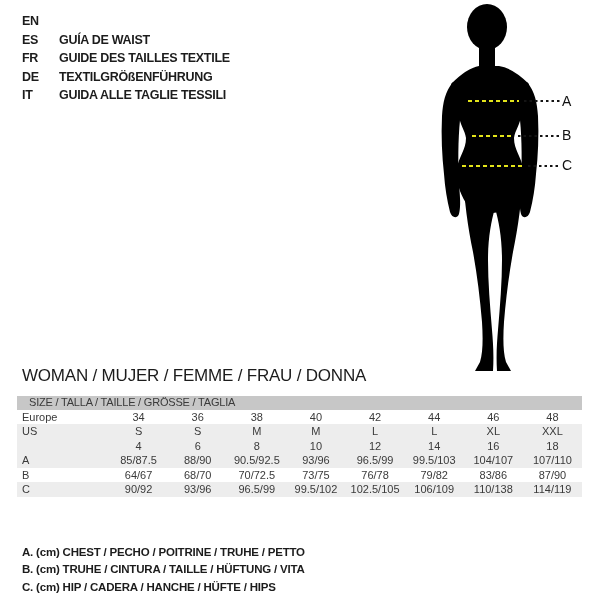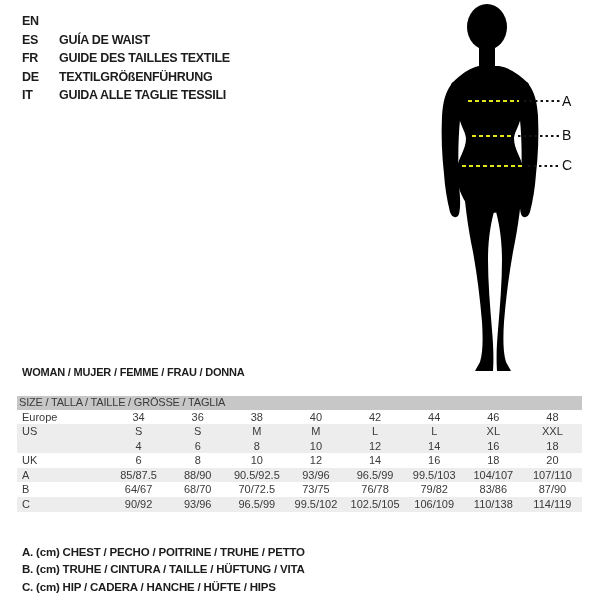--- a/index.html
+++ b/index.html
@@ -24,28 +24,28 @@
   
   .figure-svg { position:absolute; left:415px; top:0; width:170px; height:375px; }
   .yline { stroke:var(--measure-line); stroke-width:2; stroke-dasharray:4 3; fill:none; }
   .bline { stroke:#141414; stroke-width:1.8; stroke-dasharray:2.5 3; fill:none; }
   .measure-label { position:absolute; font-size:14px; color:#111; font-weight:normal; }
   #label-a { left:562px; top:93px; }
   #label-b { left:562px; top:127px; }
   #label-c { left:562px; top:157px; }
 
   
-  .section-title { position:absolute; left:22px; top:366px; font-weight:bold; font-size:11px;
+  .section-title { position:absolute; left:22px; top:366px; font-weight:normal; font-size:17px;
     letter-spacing:-0.2px; color:var(--text-dark); white-space:nowrap; }
 
   
   .size-table { position:absolute; left:17px; top:396px; width:565px; border-collapse:collapse;
     table-layout:fixed; font-size:11px; color:var(--text-table); }
   .size-table th { background:var(--header-bg); text-align:left; font-weight:normal;
-    padding:1px 0 1px 2px; letter-spacing:-0.2px; line-height:11.5px;margin-top:40px; }
+    padding:1px 0 1px 12px; letter-spacing:-0.2px; line-height:11.5px;margin-top:40px; }
   .size-table td { text-align:center; padding:1px 2px; line-height:12.6px; white-space:nowrap; }
   .size-table td.row-label { text-align:left; padding-left:5px; }
   .size-table tr.shaded { background:var(--row-alt-bg);padding-left:8px; }
 
   
   .legend { position:absolute; left:22px; top:544px; }
   .legend-line { font-weight:bold; font-size:11.5px; letter-spacing:-0.2px;
     line-height:17.4px; color:var(--text-dark); white-space:nowrap; }
 </style>
 </head>
@@ -161,31 +161,20 @@
           <td class="row-label"></td>
           <td>4</td>
           <td>6</td>
           <td>8</td>
           <td>10</td>
           <td>12</td>
           <td>14</td>
           <td>16</td>
           <td>18</td>
         </tr>
-        <tr>
-          <td class="row-label">UK</td>
-          <td>6</td>
-          <td>8</td>
-          <td>10</td>
-          <td>12</td>
-          <td>14</td>
-          <td>16</td>
-          <td>18</td>
-          <td>20</td>
-        </tr>
         <tr class="shaded">
           <td class="row-label">A</td>
           <td>85/87.5</td>
           <td>88/90</td>
           <td>90.5/92.5</td>
           <td>93/96</td>
           <td>96.5/99</td>
           <td>99.5/103</td>
           <td>104/107</td>
           <td>107/110</td>

